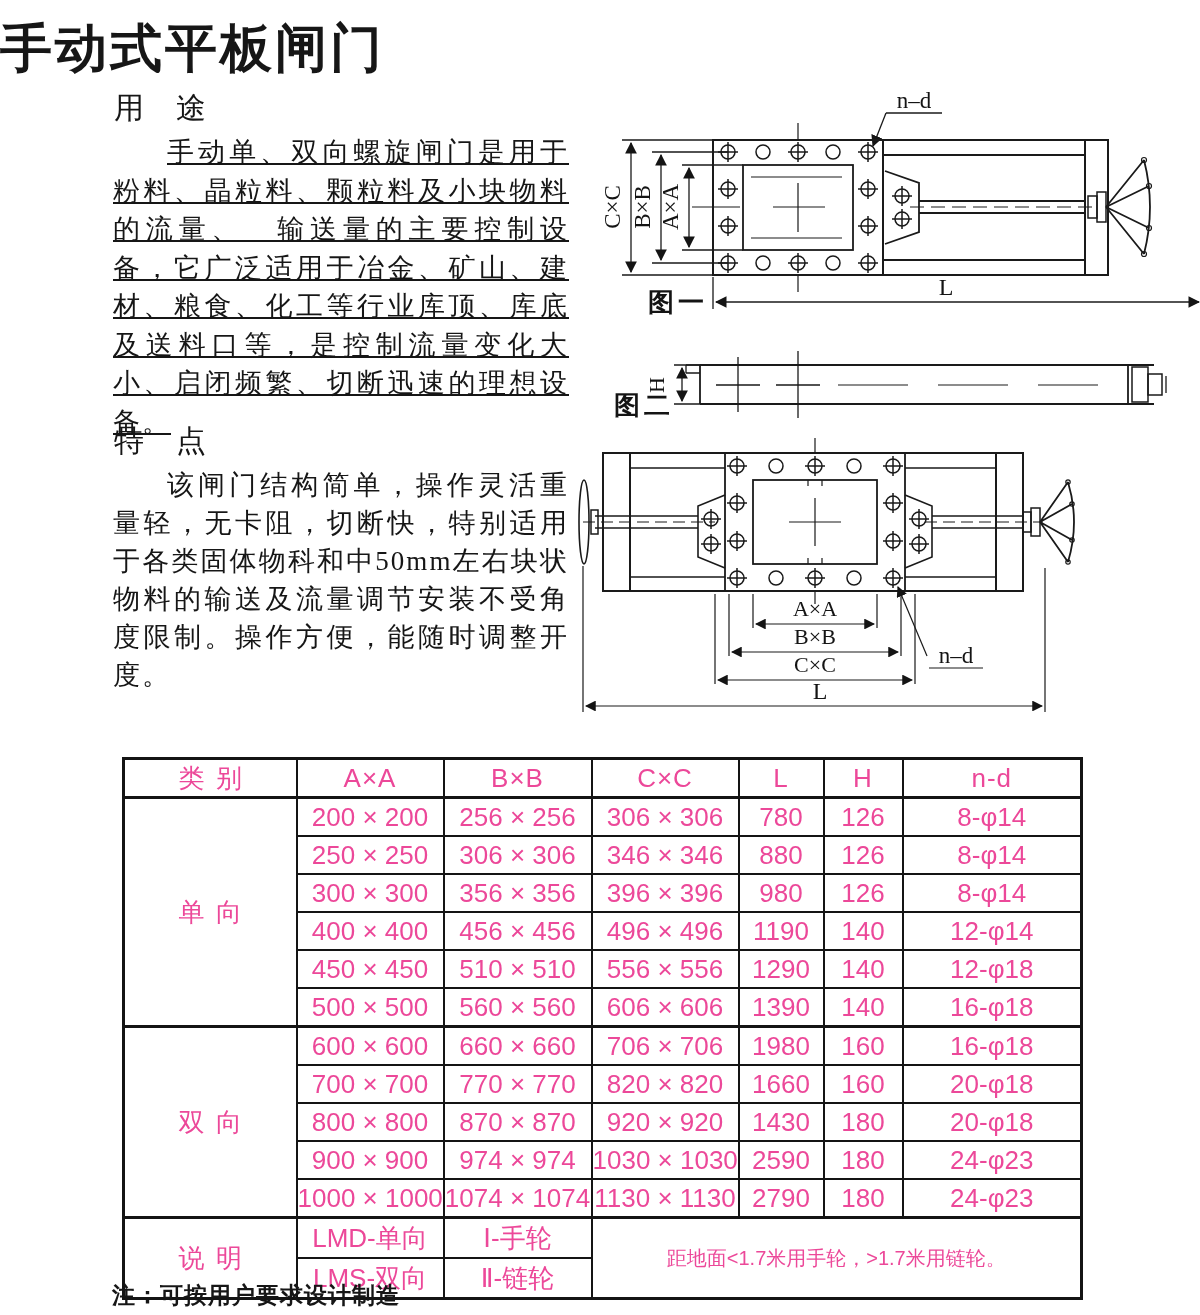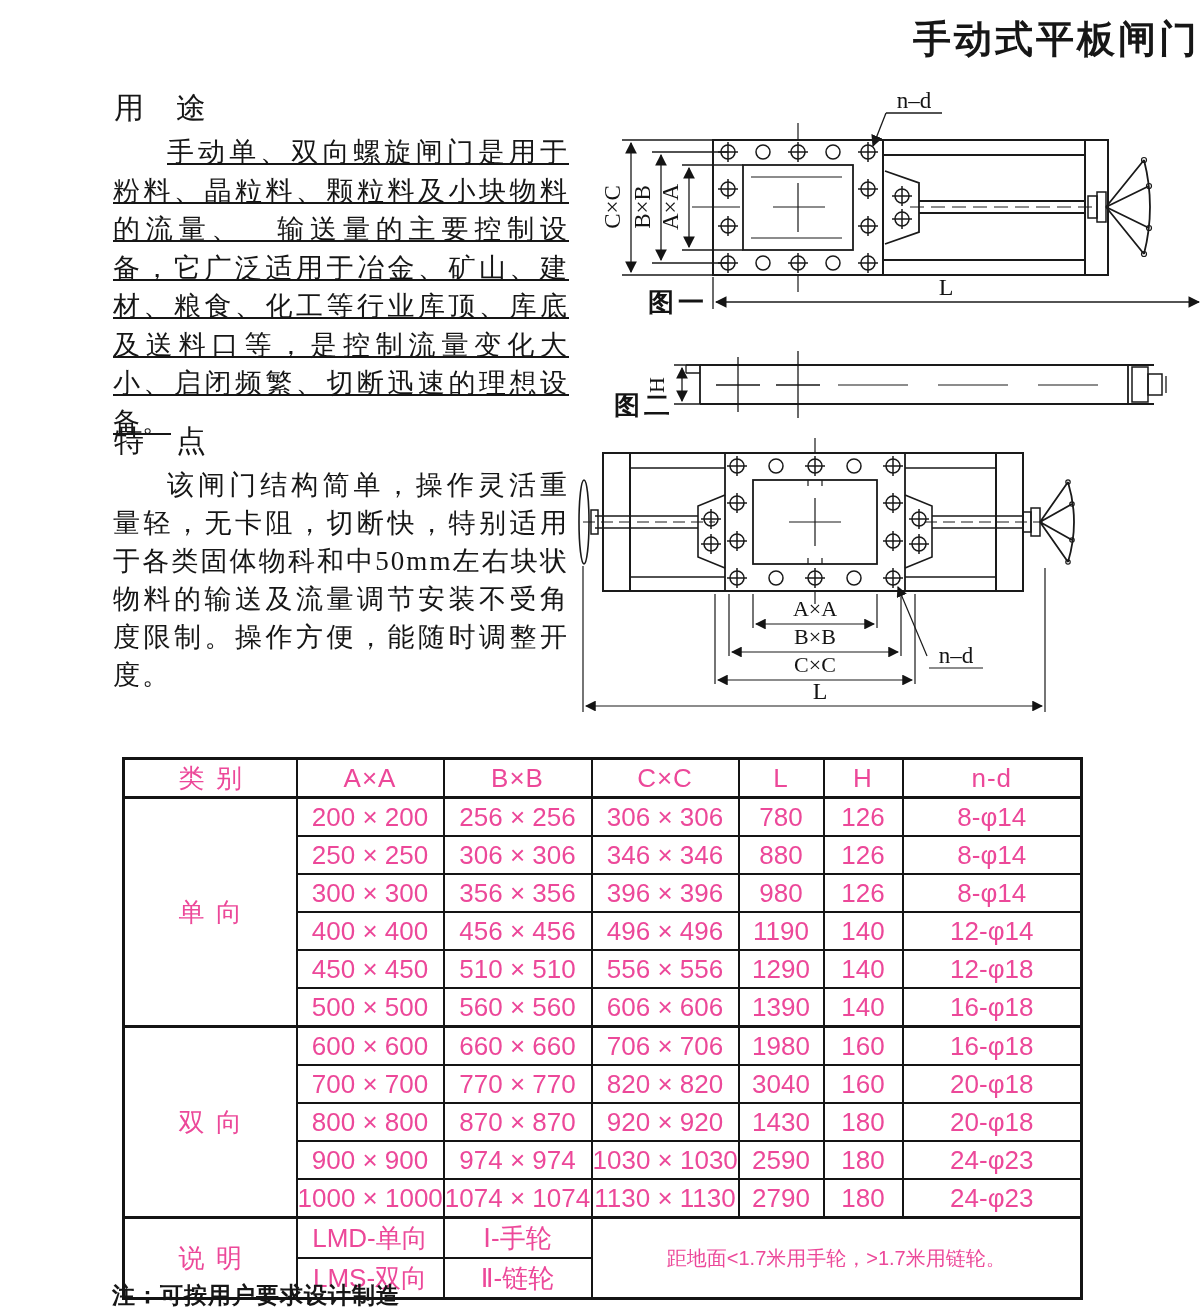--- a/index.html
+++ b/index.html
@@ -1,19 +1,19 @@
 <!DOCTYPE html>
 <html><head>
 <meta charset="utf-8">
 <style>
   html,body{margin:0;padding:0;background:#ffffff;}
   .page{position:relative;width:1200px;height:1315px;background:#ffffff;color:#161616;
         font-family:"Liberation Serif",serif;overflow:hidden;}
-  .title{position:absolute;top:14px;left:0;width:100%;text-align:right;
-         font-size:38px;font-weight:bold;letter-spacing:3px;
+  .title{position:absolute;top:14px;left:0;width:100%;text-align:left;
+         font-size:52px;font-weight:bold;letter-spacing:3px;
          font-family:"Liberation Sans",sans-serif;}
   .sec-heading{position:absolute;font-size:30px;font-weight:normal;letter-spacing:1px;
          font-family:"Liberation Sans",sans-serif;white-space:nowrap;}
   .h-usage{left:114px;top:88px;}
   .h-features{left:114px;top:421px;}
   .h-dims{left:114px;top:702px;}
   .para{position:absolute;left:113px;width:456px;font-size:27px;line-height:38.5px;
         letter-spacing:2px;text-align:justify;text-indent:2em;}
   .p-usage{top:133px;text-decoration:underline;}
   .p-features{top:466px;line-height:38px;}
@@ -288,21 +288,21 @@
           <td>660 × 660</td>
           <td>706 × 706</td>
           <td>1980</td>
           <td>160</td>
           <td>16-φ18</td>
         </tr>
         <tr>
           <td>700 × 700</td>
           <td>770 × 770</td>
           <td>820 × 820</td>
-          <td>3040</td>
+          <td>1660</td>
           <td>160</td>
           <td>20-φ18</td>
         </tr>
         <tr>
           <td>800 × 800</td>
           <td>870 × 870</td>
           <td>920 × 920</td>
           <td>1430</td>
           <td>180</td>
           <td>20-φ18</td>

